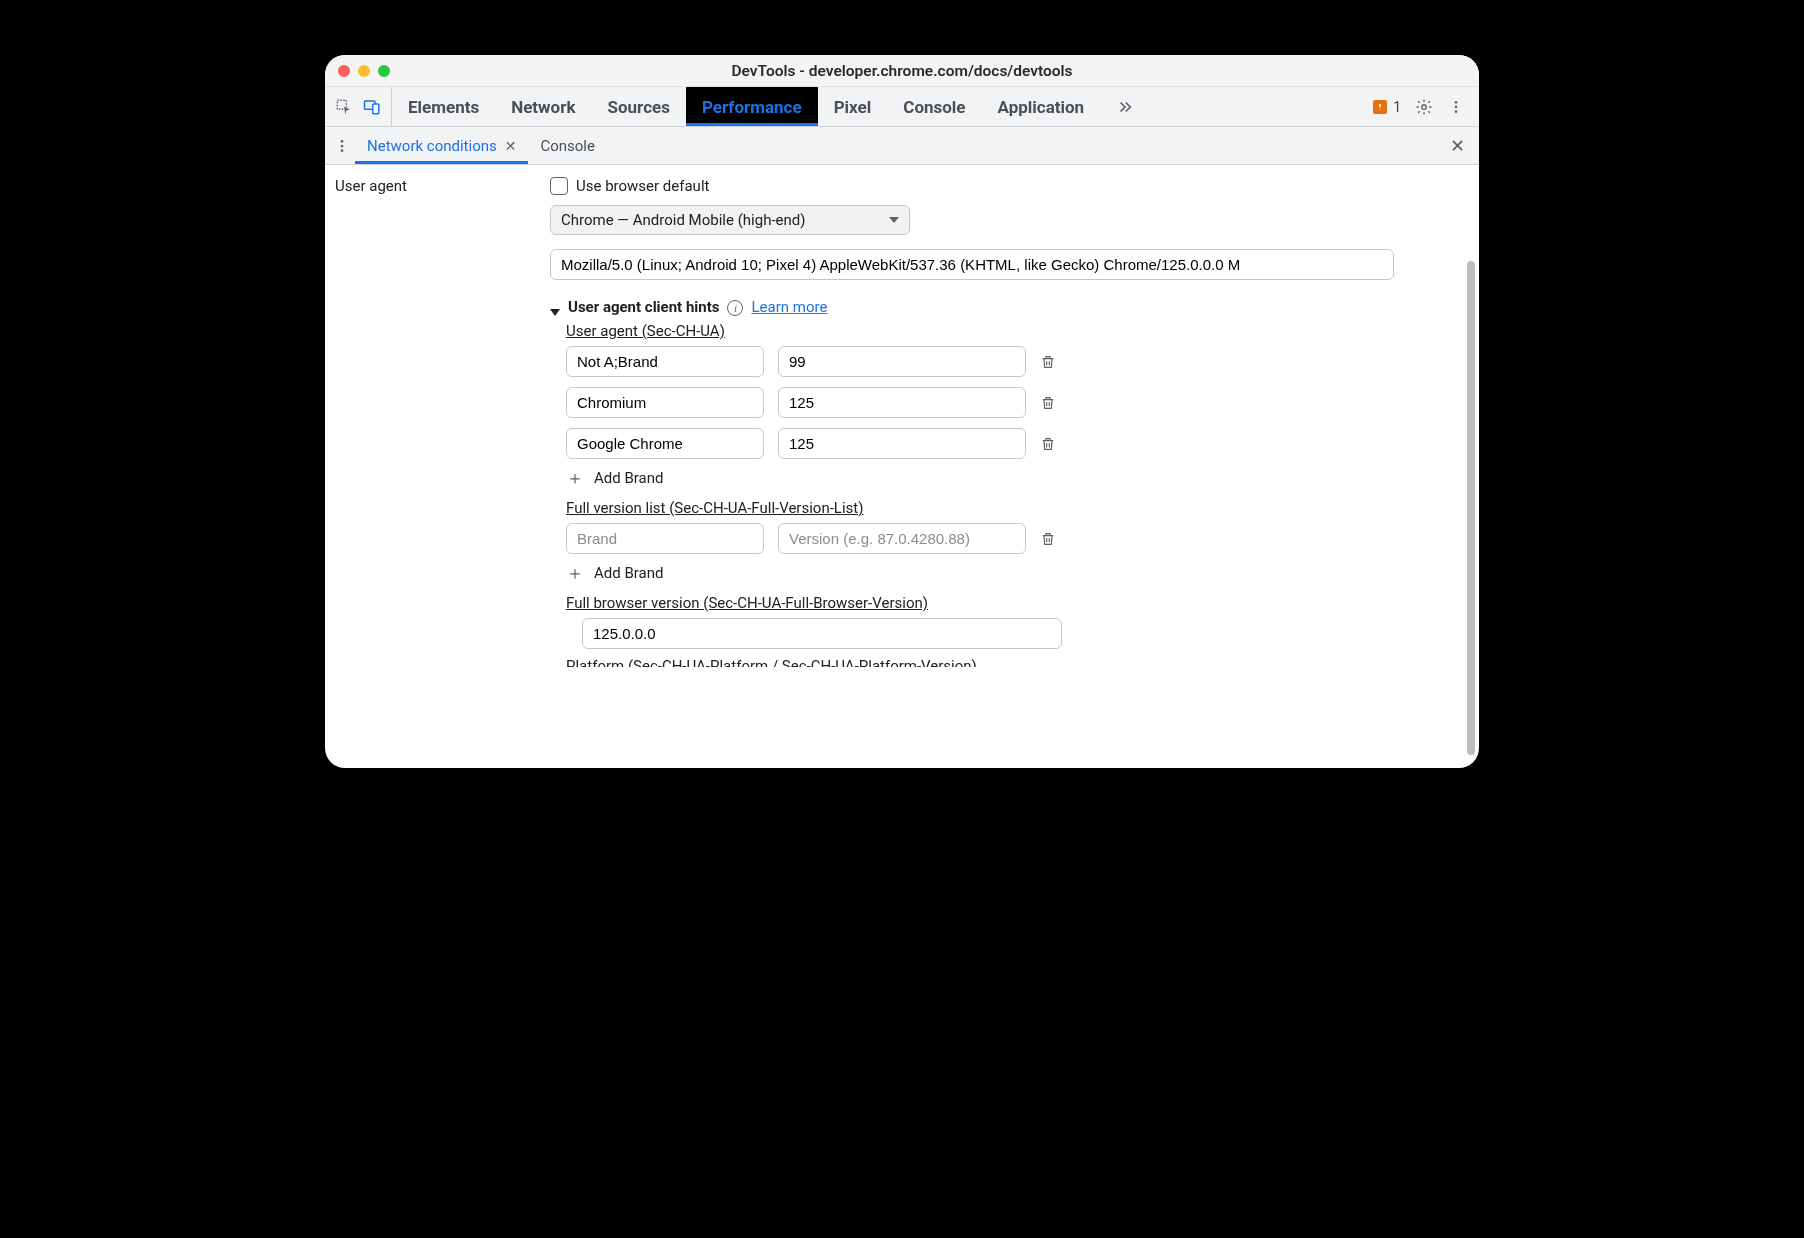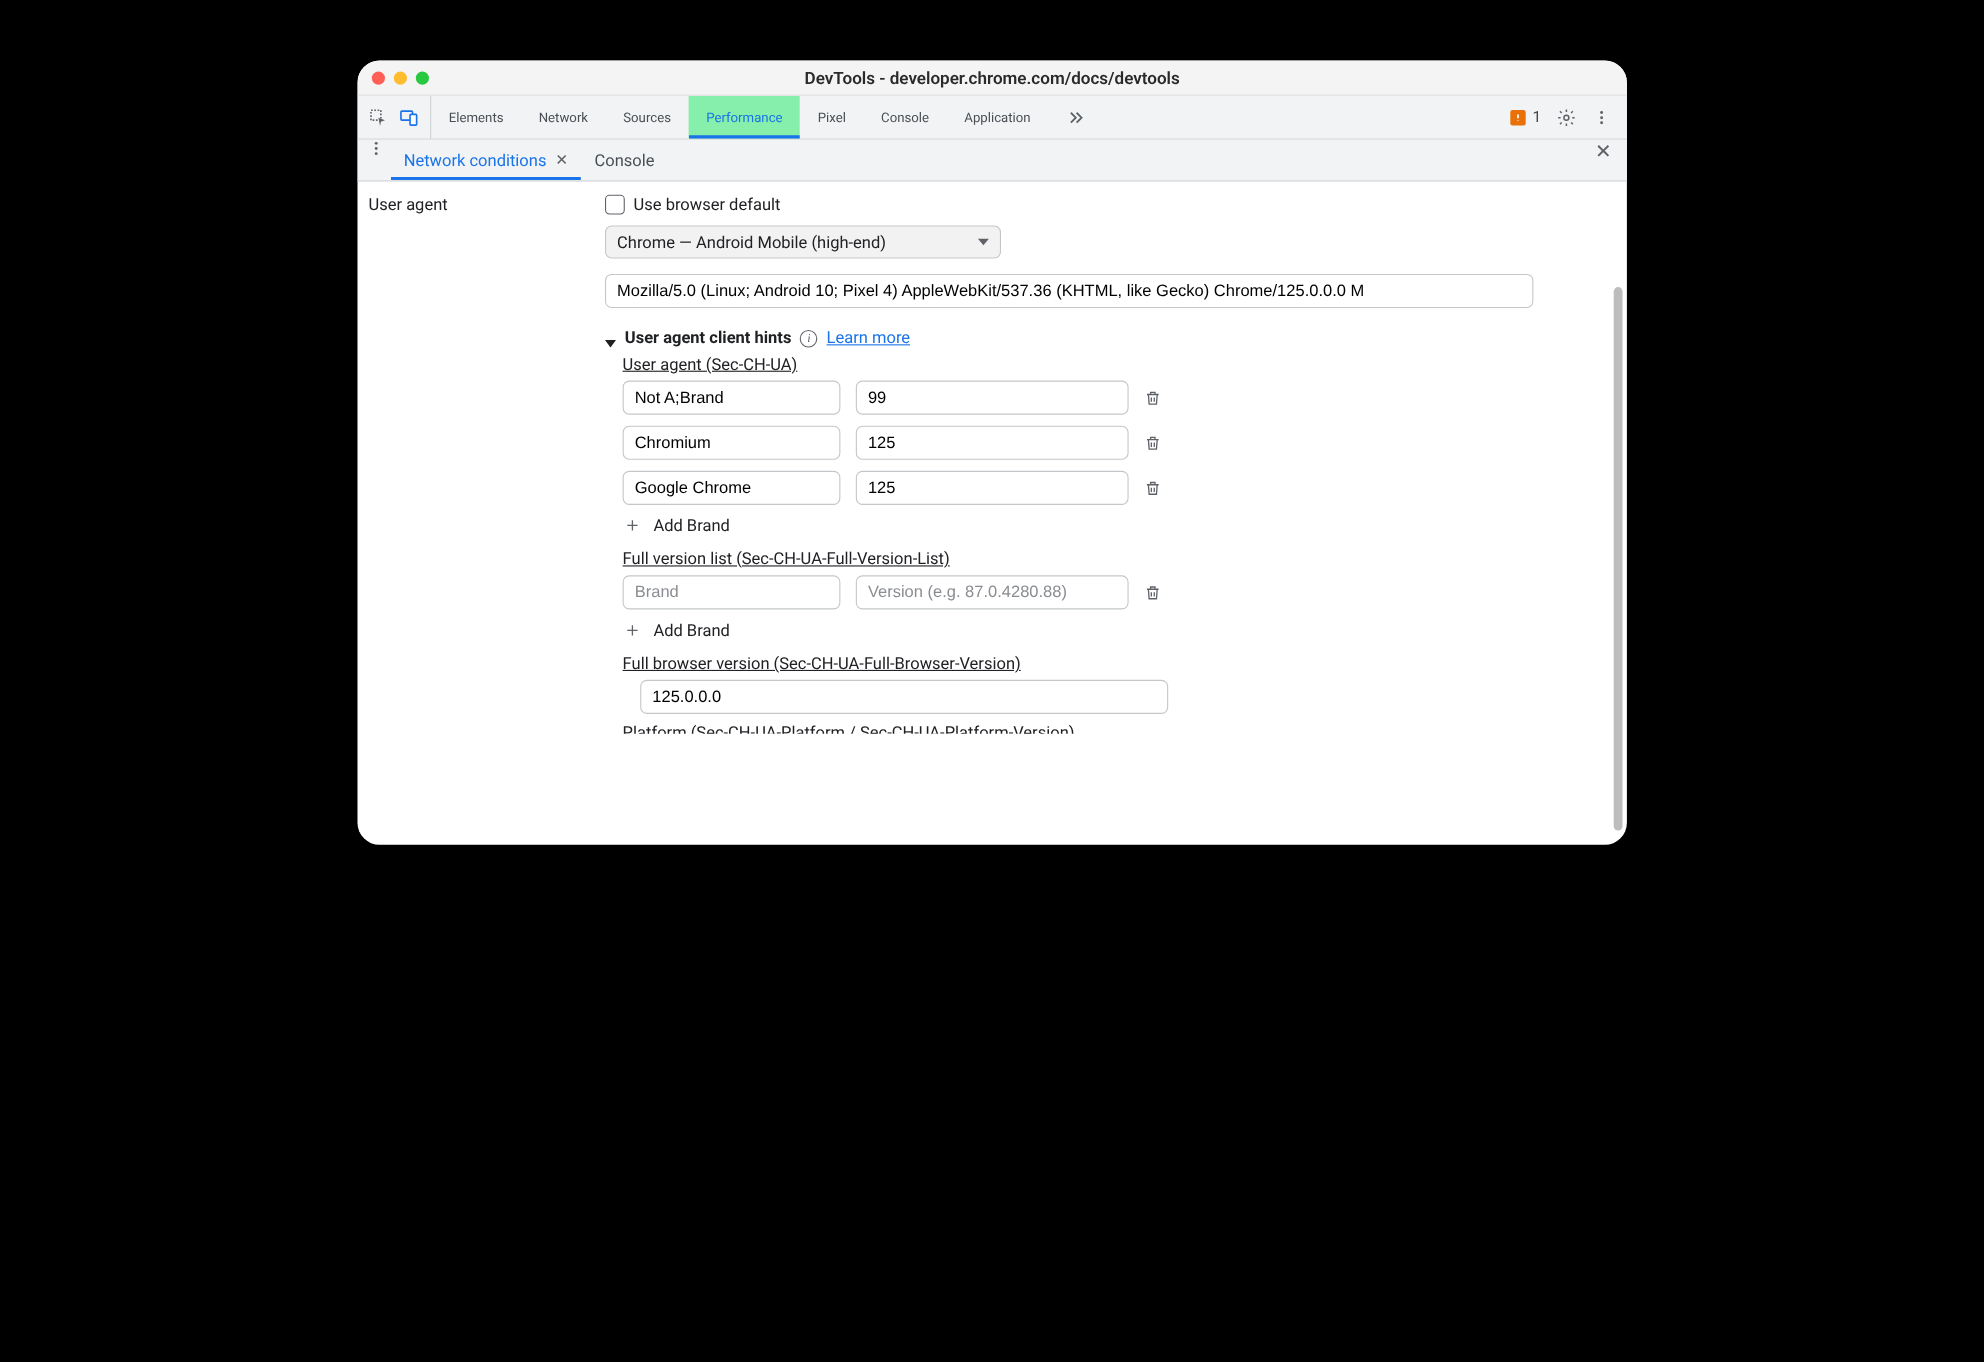--- a/index.html
+++ b/index.html
@@ -75,27 +75,28 @@
     display:flex;
     align-items:stretch;
     height:100%;
     border-left:1px solid #d0d3d6;
   }
   .tab {
     display:flex;
     align-items:center;
     padding: 0 16px;
     color:#4a4f55;
-    font-size:12px;
+    font-size:17px;
     cursor:default;
     height:100%;
     border-right: none;
+    font-weight: bold;
   }
   .tab.active {
-    background:#86efac;
+    background:#000000;
     color:#1a73e8;
     box-shadow: inset 0 -3px 0 #1a73e8;
   }
   .tabstrip .right {
     margin-left:auto;
     display:flex;
     align-items:center;
     gap:14px;
     padding-right:6px;
   }
@@ -108,21 +109,21 @@
     width:14px; height:14px; background:#e8710a; border-radius:2px;
     display:inline-flex; align-items:center; justify-content:center;
   }
   .gear, .kebab, .chevrons {
     width:18px; height:18px; display:inline-flex; align-items:center; justify-content:center;
     color:#5f6368;
   }
   
   .drawer-tabs {
     display:flex;
-    align-items:flex-start;
+    align-items:center;
     background:#f1f3f4;
     border-bottom:1px solid #d0d3d6;
     height:38px;
     padding-left:4px;
     padding-right:8px;
   }
   .drawer-tabs .dots {
     width:26px; display:flex; align-items:center; justify-content:center;
     color:#5f6368;
   }

